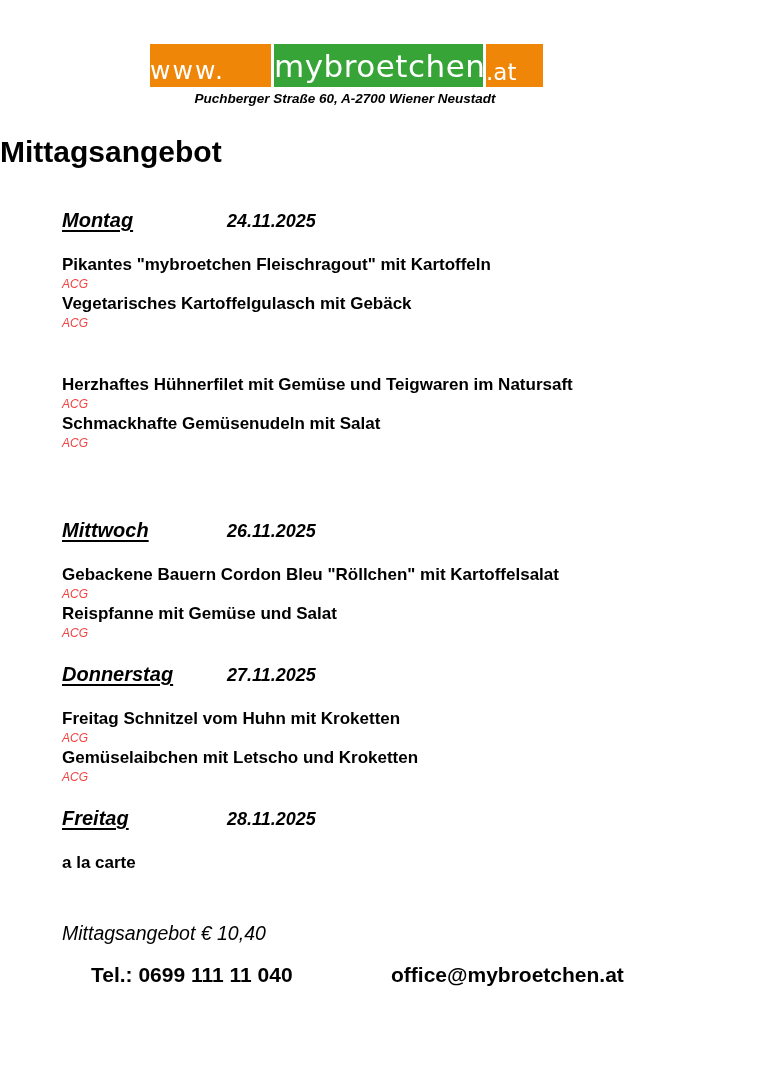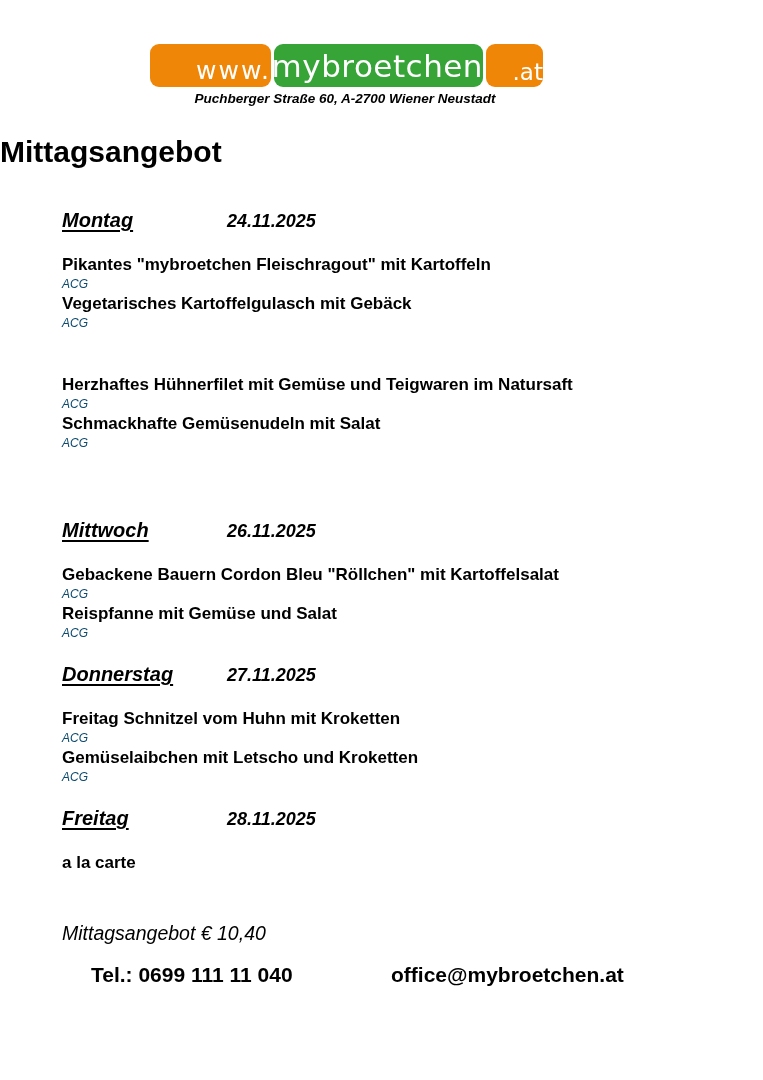--- a/index.html
+++ b/index.html
@@ -18,23 +18,22 @@
     position: absolute;
     left: 150px;
     top: 44px;
     height: 43px;
     display: flex;
     gap: 3px;
   }
   .seg {
     color: #ffffff;
     display: flex;
-    justify-content: flex-end;
+    justify-content: flex-start;
     font-family: "DejaVu Sans", sans-serif;
-    border-radius: 9px;
   }
   .seg-www {
     width: 121px;
     background: var(--logo-orange, #ef8607);
     align-items: flex-end;
     padding-bottom: 2px;
     font-size: 25px;
     letter-spacing: 2px;
   }
   .seg-name {
@@ -99,21 +98,21 @@
   .item-name {
     font-weight: bold;
     font-size: 17px;
     line-height: 19.5px;
     white-space: nowrap;
   }
   .item-allergens {
     font-style: italic;
     font-size: 12px;
     line-height: 19.5px;
-    color: #0c4a6e;
+    color: #ef4444;
   }
 
   
   .price-line {
     position: absolute;
     left: 62px;
     top: 922px;
     font-style: italic;
     font-size: 19.5px;
   }

